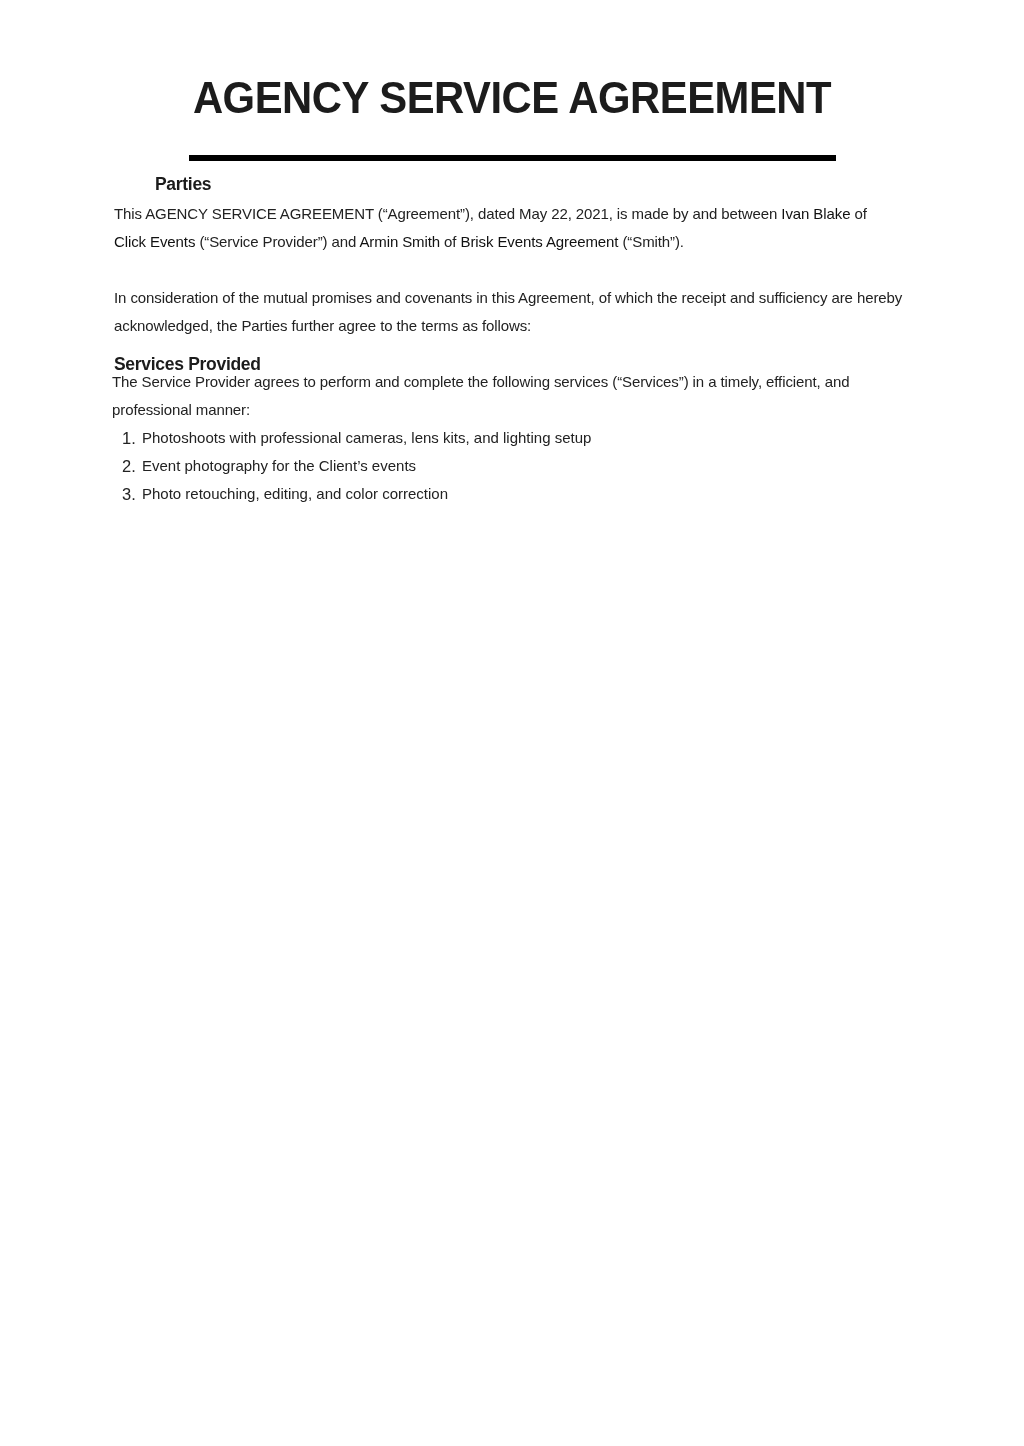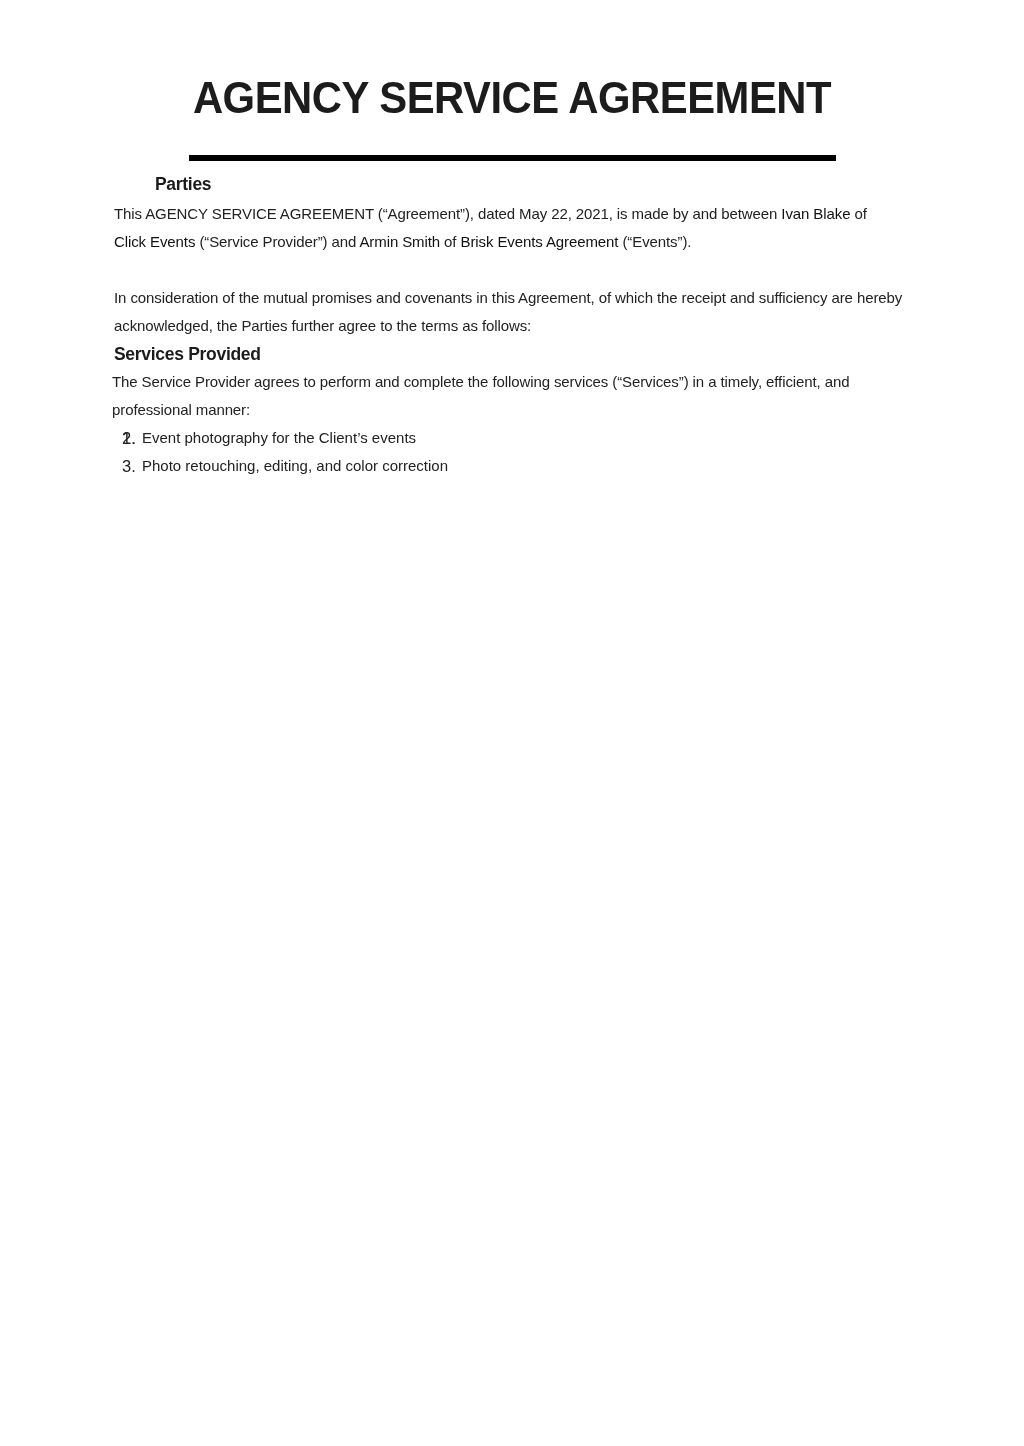--- a/index.html
+++ b/index.html
@@ -18,25 +18,25 @@
     .list .num { position: absolute; left: 10px; top: 0; font-size: 16.5px; }
   </style>
 </head>
 <body>
 
 <div class="title">AGENCY SERVICE AGREEMENT</div>
 <div class="rule"></div>
 
 <div class="h2" style="top:174px; left:110px;margin-left:45px;">Parties</div>
 
-<div class="para" style="top:200px; left:114px; width:800px;"><span>This AGENCY SERVICE AGREEMENT (“Agreement”), dated May 22, 2021, is made by and between </span><b>Ivan Blake</b><span> of</span><br><b>Click Events</b><span> (“Service Provider”) and </span><b>Armin Smith</b><span> of </span><b>Brisk Events Agreement</b><span> (“Events”).</span></div>
+<div class="para" style="top:200px; left:114px; width:800px;"><span>This AGENCY SERVICE AGREEMENT (“Agreement”), dated May 22, 2021, is made by and between </span><b>Ivan Blake</b><span> of</span><br><b>Click Events</b><span> (“Service Provider”) and </span><b>Armin Smith</b><span> of </span><b>Brisk Events Agreement</b><span> (“Smith”).</span></div>
 
 <div class="para" style="top:284px; left:114px; width:790px;">In consideration of the mutual promises and covenants in this Agreement, of which the receipt and sufficiency are hereby acknowledged, the Parties further agree to the terms as follows:</div>
 
-<div class="h2" style="top:344px; left:114px;">Services Provided</div>
+<div class="h2" style="top:354px; left:114px;">Services Provided</div>
 
 <div class="para" style="top:368px; left:112px; width:800px;">The Service Provider agrees to perform and complete the following services (“Services”) in a timely, efficient, and professional manner:</div>
 
 <ol class="list">
-  <li><span class="num">1.</span></li>
+  <li><span class="num">1.</span><span>Photoshoots with professional cameras, lens kits, and lighting setup</span></li>
   <li><span class="num">2.</span><span>Event photography for the Client’s events</span></li>
   <li><span class="num">3.</span><span>Photo retouching, editing, and color correction</span></li>
 </ol>
 
 </body></html>

